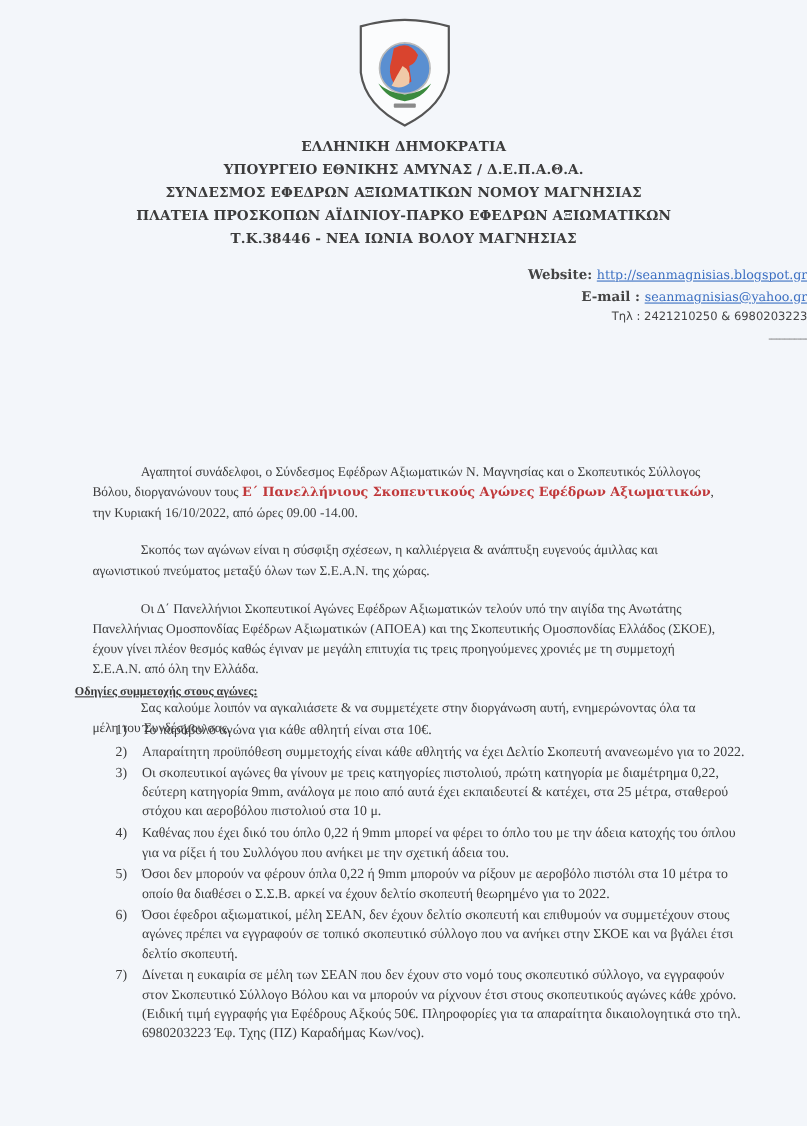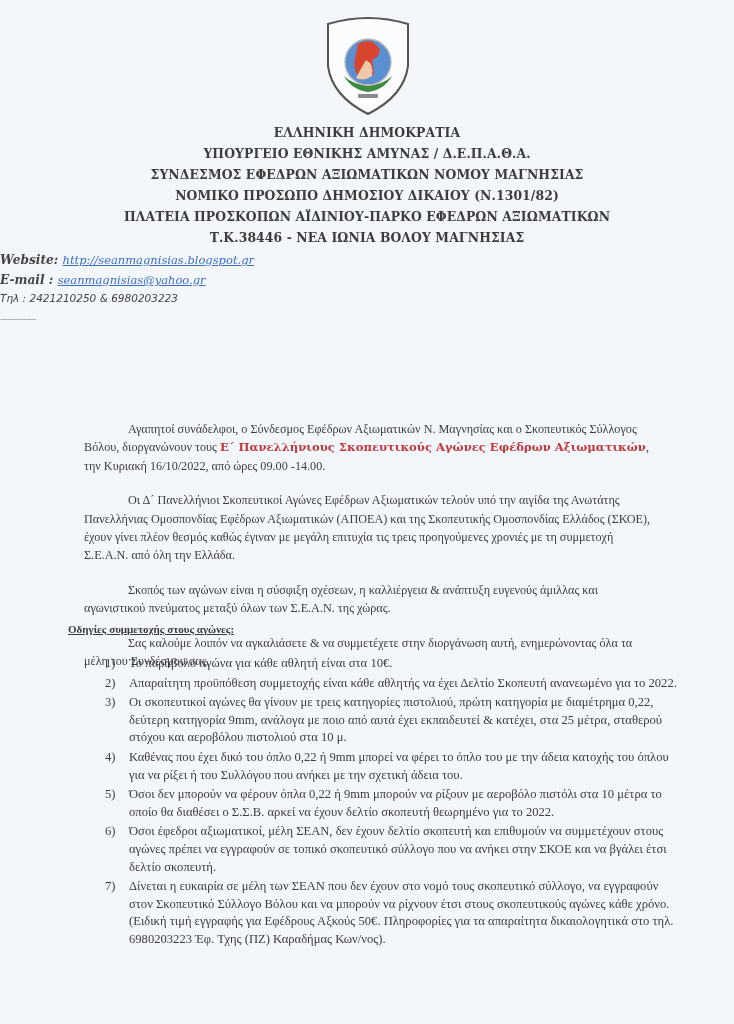--- a/index.html
+++ b/index.html
@@ -10,21 +10,21 @@
     color: #3a3a3a;
     position: relative;
   }
   .page { position: absolute; left: 0; top: 0; width: 734px; height: 1024px; }
   .logo { position: absolute; left: 322px; top: 14px; width: 92px; height: 104px; }
   .header { position: absolute; left: 0; top: 122px; width: 734px; text-align: center; }
   .header .hl {
     font-weight: bold; font-size: 12.4px; line-height: 21px; color: #3c3c3c;
     letter-spacing: 0.1px;
   }
-  .contact { position: absolute; left: 0; top: 250px; width: 734px; text-align: left; font-style: italic; }
+  .contact { position: absolute; left: 0; top: 240px; width: 734px; text-align: right; }
   .contact .row { font-size: 12.2px; line-height: 20px; font-weight: bold; color: #444; }
   .contact .row a { color: #3b6fc2; text-decoration: underline; font-weight: normal; font-size: 11.5px; }
   .contact .tel { font-size: 10.5px; line-height: 17px; font-weight: normal; color: #444; font-family: "DejaVu Sans", sans-serif; }
   .sep { font-size: 10px; color: #777; margin-top: 6px; letter-spacing: -1px; }
   .title { position: absolute; left: 0; top: 343px; width: 734px; text-align: center; }
   .title .tl { font-weight: bold; font-size: 13.6px; line-height: 22px; color: #3a3a3a; }
   .body { position: absolute; left: 68px; top: 404px; width: 606px; font-size: 12.2px; line-height: 18.4px; color: #3c3c3c; font-family: "Liberation Serif", serif; }
   .body p { margin: 16px; }
   .body .ind { text-indent: 44px; }
   .red { color: #c0393b; font-weight: bold; font-family: "DejaVu Serif", serif; font-size: 11.6px; }
@@ -47,41 +47,40 @@
       <path d="M44 46 Q52 50 50 62 Q42 68 34 64 Q38 56 44 46 Z" fill="#f0c9a8"></path>
       <path d="M22 62 Q30 76 46 78 Q62 76 70 62 Q62 70 46 72 Q30 70 22 62 Z" fill="#3b8a3e"></path>
       <rect x="36" y="80" width="20" height="4" rx="1" fill="#8a8a8a"></rect>
     </svg>
   </div>
 
   <div class="header">
     <div class="hl">ΕΛΛΗΝΙΚΗ ΔΗΜΟΚΡΑΤΙΑ</div>
     <div class="hl">ΥΠΟΥΡΓΕΙΟ ΕΘΝΙΚΗΣ ΑΜΥΝΑΣ / Δ.Ε.Π.Α.Θ.Α.</div>
     <div class="hl">ΣΥΝΔΕΣΜΟΣ  ΕΦΕΔΡΩΝ ΑΞΙΩΜΑΤΙΚΩΝ ΝΟΜΟΥ  ΜΑΓΝΗΣΙΑΣ</div>
-    <div class="hl">ΝΟΜΙΚΟ ΠΡΟΣΩΠΟ ΔΗΜΟΣΙΟΥ ΔΙΚΑΙΟΥ (Ν.1301/82)</div>
     <div class="hl">ΠΛΑΤΕΙΑ ΠΡΟΣΚΟΠΩΝ ΑΪΔΙΝΙΟΥ-ΠΑΡΚΟ ΕΦΕΔΡΩΝ ΑΞΙΩΜΑΤΙΚΩΝ</div>
     <div class="hl">Τ.Κ.38446 - ΝΕΑ ΙΩΝΙΑ ΒΟΛΟΥ ΜΑΓΝΗΣΙΑΣ</div>
   </div>
 
   <div class="contact">
     <div class="row">
       <span>Website: </span><a>http://seanmagnisias.blogspot.gr</a>
     </div>
     <div class="row">
       <span>E-mail  : </span><a>seanmagnisias@yahoo.gr</a>
     </div>
     <div class="tel">Τηλ : 2421210250 &amp; 6980203223</div>
     <div class="sep">---------------</div>
   </div>
 
 
   <div class="body">
     <p class="ind"><span>Αγαπητοί συνάδελφοι, ο Σύνδεσμος Εφέδρων Αξιωματικών Ν. Μαγνησίας και ο Σκοπευτικός Σύλλογος Βόλου, διοργανώνουν τους </span><span class="red">Ε΄ Πανελλήνιους Σκοπευτικούς Αγώνες Εφέδρων Αξιωματικών</span><span>, την Κυριακή 16/10/2022, από ώρες 09.00 -14.00.</span></p>
+    <p class="ind">Σκοπός των αγώνων είναι η σύσφιξη σχέσεων, η καλλιέργεια &amp; ανάπτυξη ευγενούς άμιλλας και αγωνιστικού πνεύματος μεταξύ όλων των Σ.Ε.Α.Ν. της χώρας.</p>
     <p class="ind">Οι  Δ΄ Πανελλήνιοι Σκοπευτικοί Αγώνες Εφέδρων Αξιωματικών τελούν υπό την αιγίδα της Ανωτάτης Πανελλήνιας Ομοσπονδίας Εφέδρων Αξιωματικών (ΑΠΟΕΑ) και της Σκοπευτικής Ομοσπονδίας Ελλάδος (ΣΚΟΕ), έχουν γίνει πλέον θεσμός καθώς έγιναν με μεγάλη επιτυχία τις τρεις προηγούμενες χρονιές με τη συμμετοχή Σ.Ε.Α.Ν. από όλη την Ελλάδα.</p>
-    <p class="ind">Σκοπός των αγώνων είναι η σύσφιξη σχέσεων, η καλλιέργεια &amp; ανάπτυξη ευγενούς άμιλλας και αγωνιστικού πνεύματος μεταξύ όλων των Σ.Ε.Α.Ν. της χώρας.</p>
     <p class="ind">Σας καλούμε λοιπόν να αγκαλιάσετε &amp; να συμμετέχετε στην διοργάνωση αυτή, ενημερώνοντας όλα τα μέλη του Συνδέσμου σας.</p>
   </div>
 
   <div class="sec-title">Οδηγίες συμμετοχής στους αγώνες:</div>
 
   <ol class="list">
     <li><span class="num">1)</span><span>Το παράβολο αγώνα για κάθε αθλητή είναι στα </span><b>10€.</b></li>
     <li><span class="num">2)</span><span>Απαραίτητη προϋπόθεση συμμετοχής είναι κάθε αθλητής να έχει Δελτίο Σκοπευτή ανανεωμένο για το 2022.</span></li>
     <li><span class="num">3)</span><span>Οι σκοπευτικοί αγώνες θα γίνουν με τρεις κατηγορίες πιστολιού, πρώτη κατηγορία με διαμέτρημα 0,22, δεύτερη κατηγορία  9mm,  ανάλογα με ποιο από αυτά έχει εκπαιδευτεί &amp;  κατέχει, στα 25 μέτρα, σταθερού στόχου και αεροβόλου πιστολιού στα 10 μ.</span></li>
     <li><span class="num">4)</span><span>Καθένας που έχει δικό του όπλο 0,22 ή 9mm μπορεί να φέρει το όπλο του με την άδεια κατοχής του όπλου για να ρίξει ή του Συλλόγου που ανήκει με την σχετική άδεια του.</span></li>

